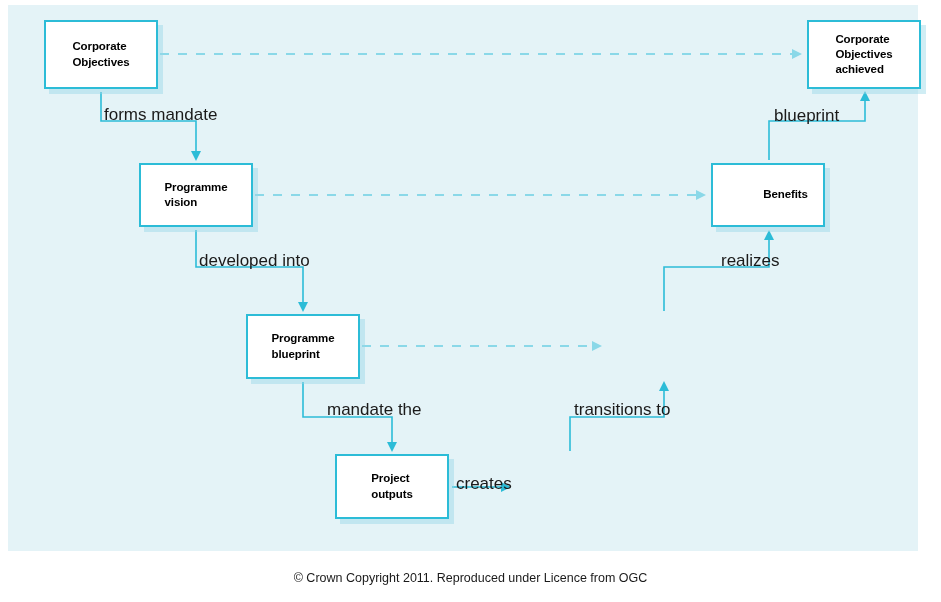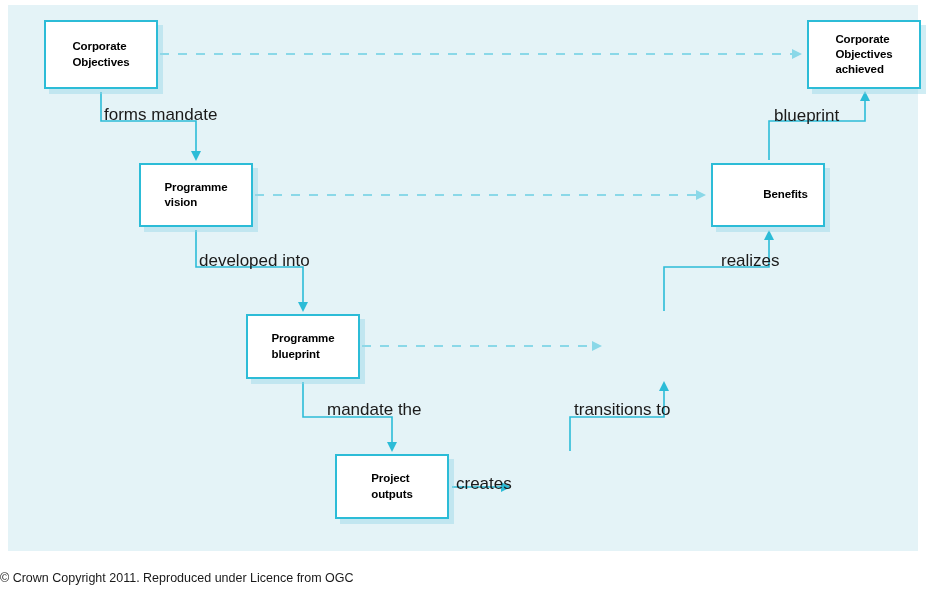--- a/index.html
+++ b/index.html
@@ -62,21 +62,21 @@
     font-size: 17px;
     color: #1a1a1a;
     white-space: nowrap;
     line-height: 1;
   }
   .footer {
     position: absolute;
     left: 0;
     top: 571px;
     width: 941px;
-    text-align: left;
+    text-align: center;
     font-size: 12.5px;
     color: #1a1a1a;
   }
 </style>
 </head>
 <body>
 
 <div id="canvas">
 
   <div class="panel"></div>

